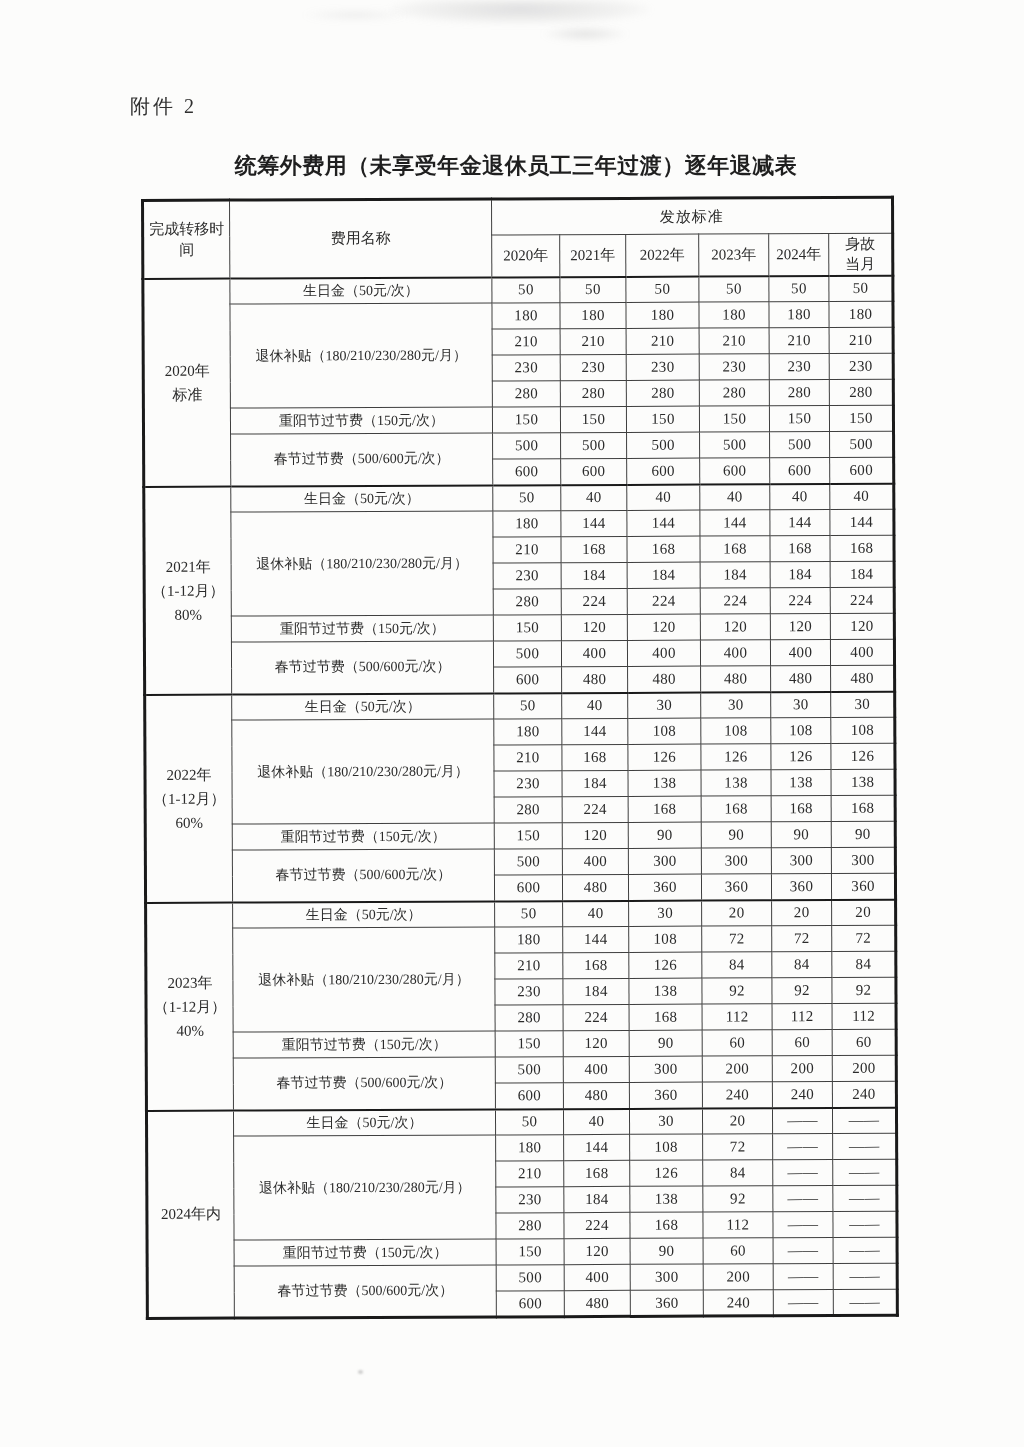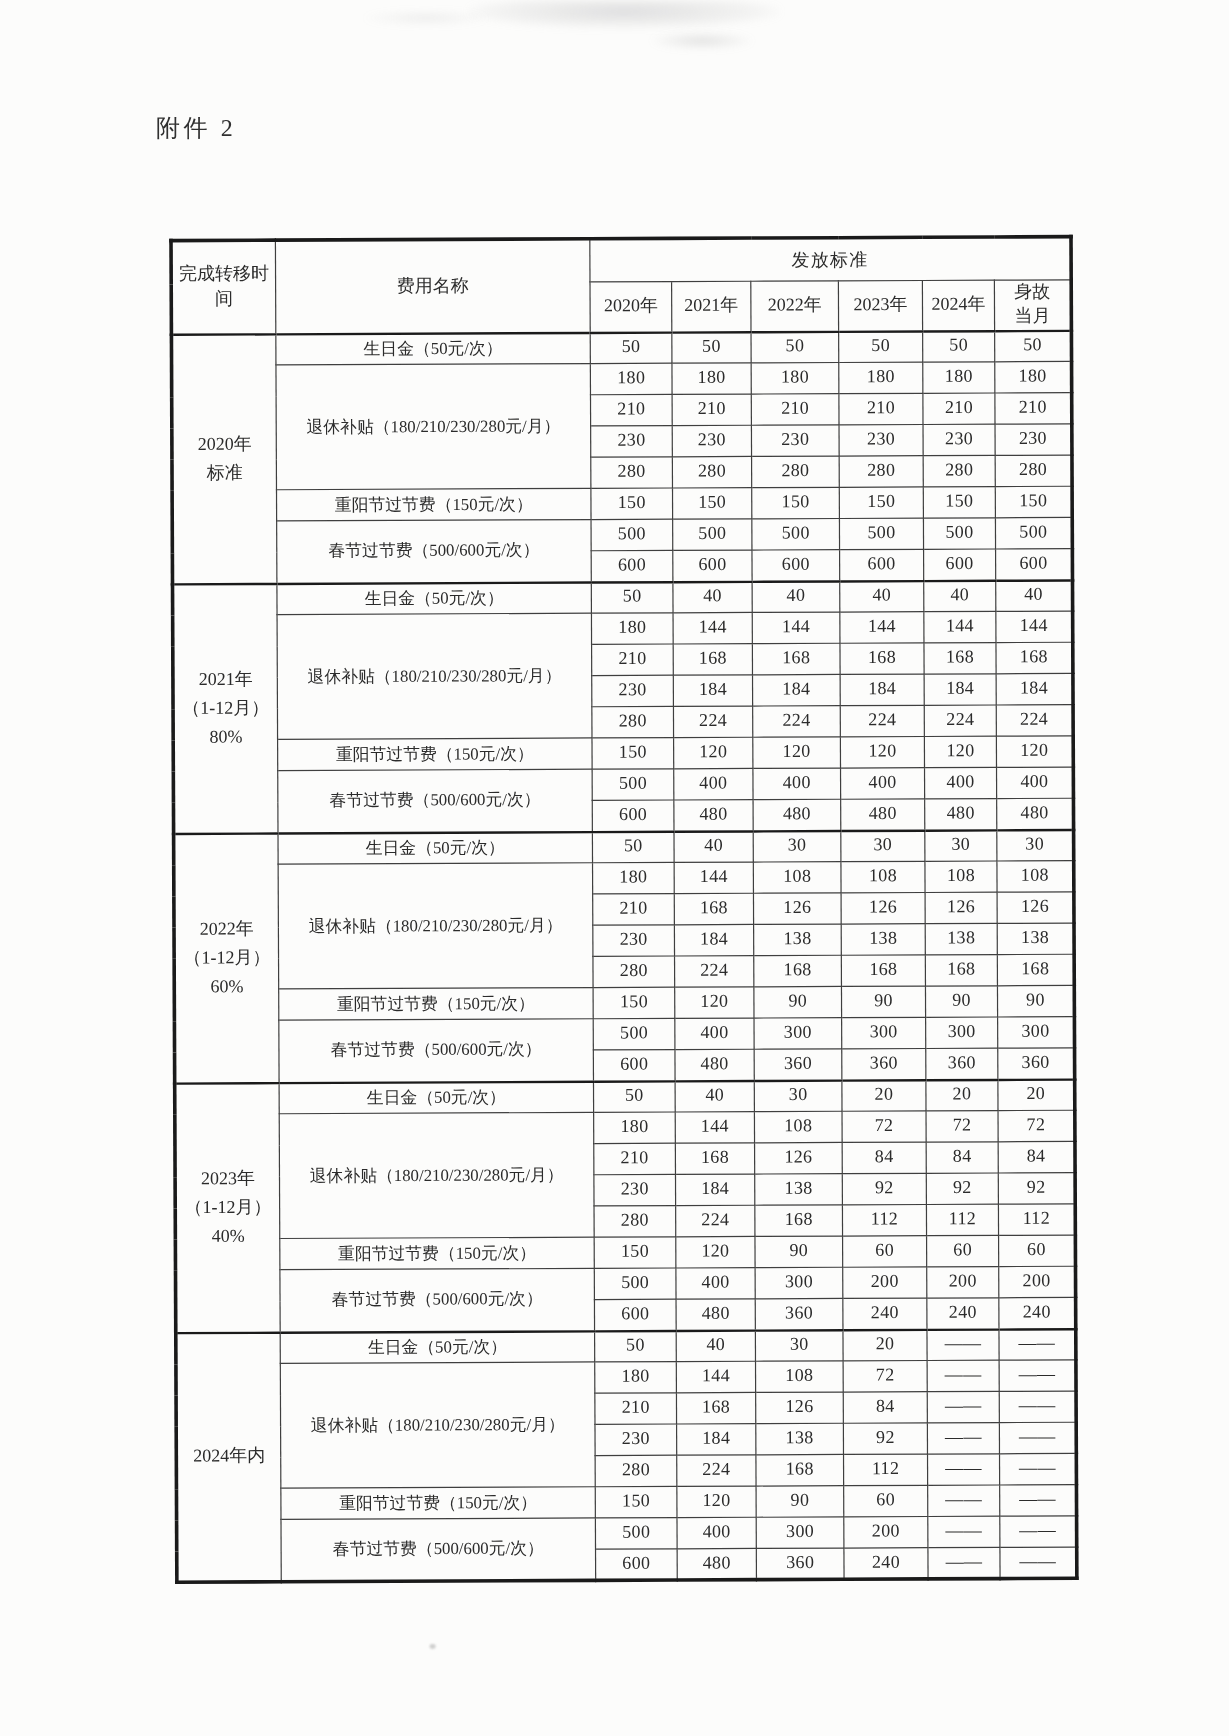--- a/index.html
+++ b/index.html
@@ -116,20 +116,21 @@
 </head>
 <body>
 
 <div class="page">
   <div class="smudge s1"></div>
   <div class="smudge s2"></div>
   <div class="smudge s3"></div>
   <div class="speck"></div>
 
   <div class="attachment">附件 2</div>
+  <div class="doc-title">统筹外费用（未享受年金退休员工三年过渡）逐年退减表</div>
 
   <div class="table-wrap">
     <table class="fee-table">
       <colgroup>
         <col style="width:87px">
         <col style="width:262px">
         <col style="width:68px">
         <col style="width:66px">
         <col style="width:73px">
         <col style="width:70px">

